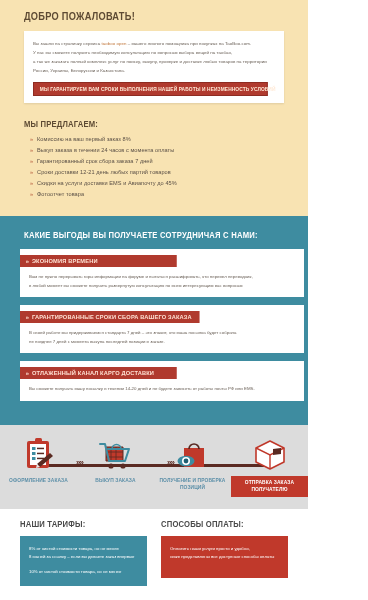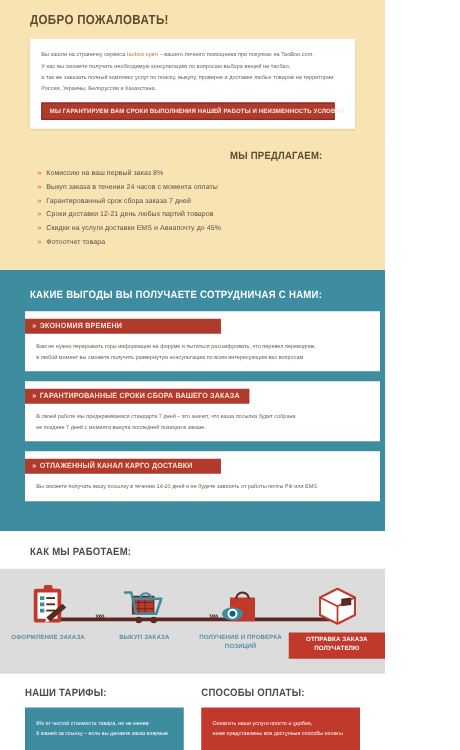--- a/index.html
+++ b/index.html
@@ -26,21 +26,21 @@
   .intro-line .lnk { color:#c0763a; }
   .guarantee-bar {
     background:#b03a2e; border:1px solid #8e2c22;
     margin-top:7px; padding:3px 6px;
     font-size:5px; font-weight:bold; color:#ffe9d6;
     letter-spacing:.1px; transform:scaleX(.97); transform-origin:left center;
     white-space:nowrap;
   }
 
   
-  .sec-offers { background:#f8e3b2; padding:6px 24px 14px 24px;text-align:right; }
+  .sec-offers { background:#f8e3b2; padding:6px 24px 14px 24px; }
   .offers-title {
     font-size:8.5px; font-weight:bold; color:#5d4a33; letter-spacing:.2px;
     transform:scaleX(.9); transform-origin:left center; margin-bottom:7px;
   }
   .offer-row { display:flex; align-items:baseline; margin:0 0 5px 6px; }
   .chev { color:#b55a3a; font-size:5.5px; margin-right:4px; flex:0 0 auto; }
   .offer-txt { font-size:5.6px; color:#5b5046; letter-spacing:.05px; }
 
   
   .sec-benefits { background:#3e8ca0; padding:14px 4px 16px 20px; }
@@ -173,23 +173,20 @@
     <div class="bcard">
       <div class="bbadge">
         <span class="bchev">»</span><span>ОТЛАЖЕННЫЙ КАНАЛ КАРГО ДОСТАВКИ</span>
       </div>
       <div class="bbody">
         <div class="bline">Вы сможете получать вашу посылку в течении 14-20 дней и не будете зависеть от работы почты РФ или EMS.</div>
       </div>
     </div>
   </section>
 
-  <section class="sec-how-head">
-    <div class="how-title">КАК МЫ РАБОТАЕМ:</div>
-  </section>
 
   <div class="flow">
     <div class="flow-line"></div>
     <div class="arrow" style="left:76px">»»</div>
     <div class="arrow" style="left:167px">»»</div>
     <div class="arrow" style="left:258px">»»</div>
 
     <div class="steps">
 
       <div class="step">

